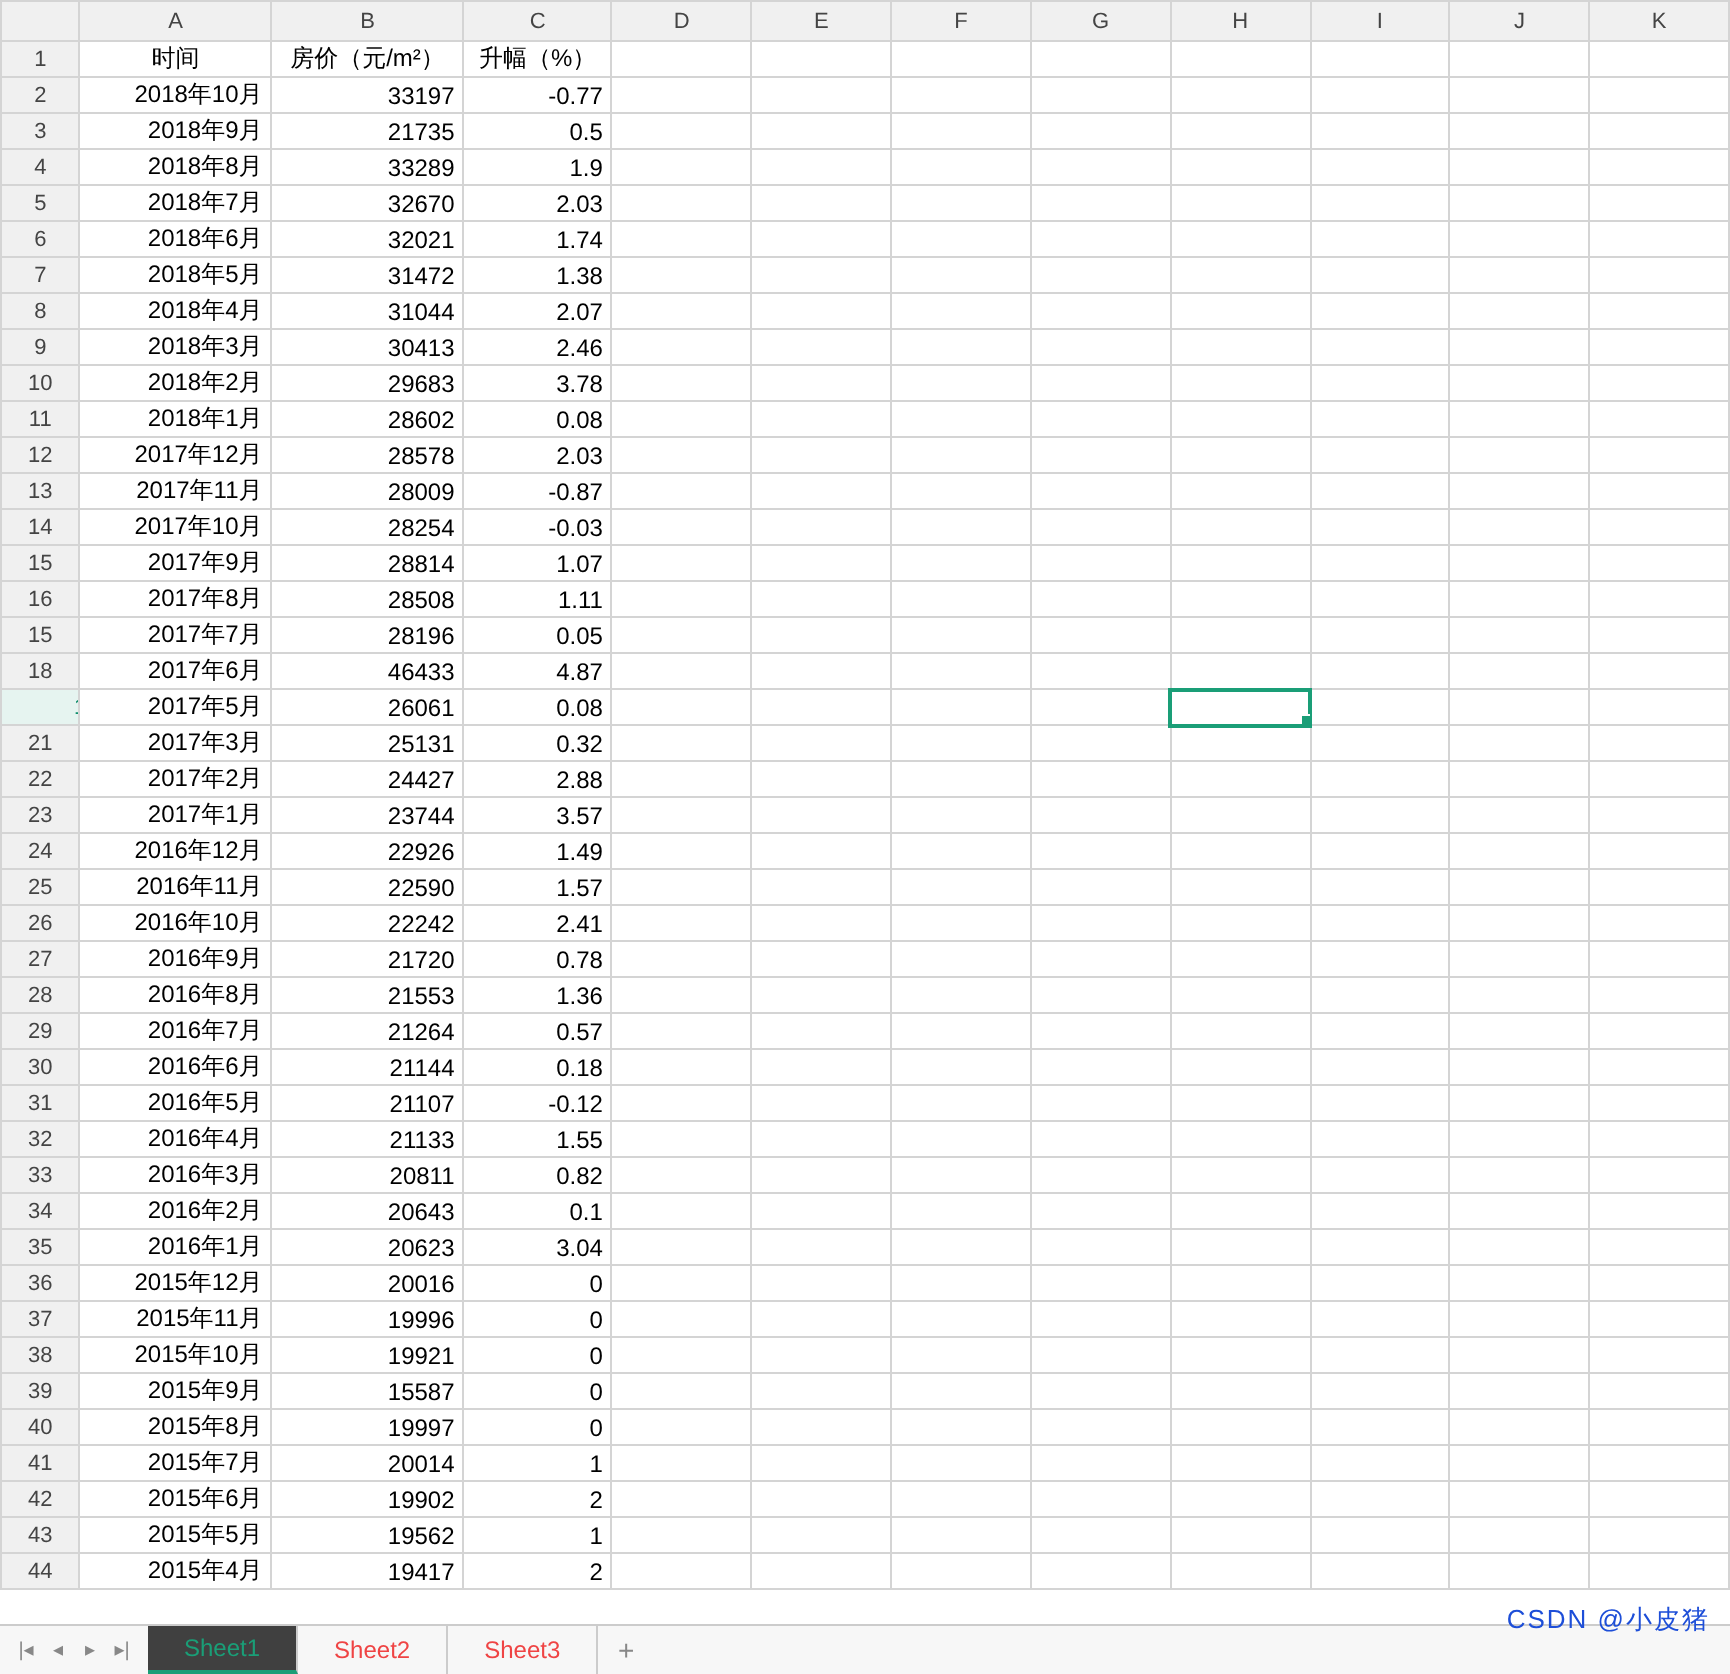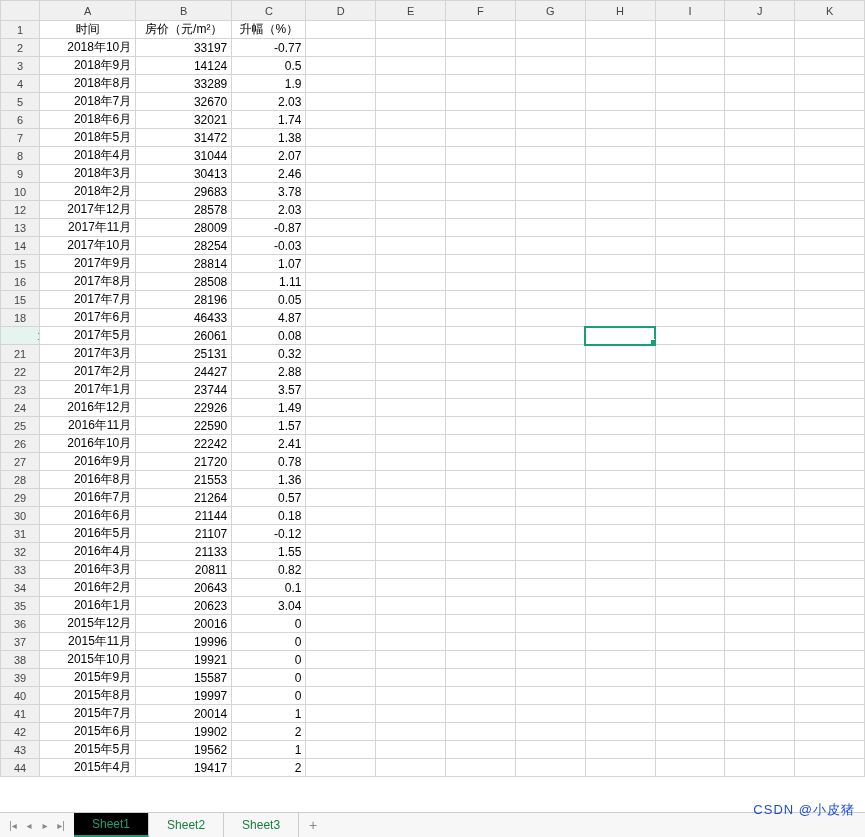--- a/index.html
+++ b/index.html
@@ -19,22 +19,22 @@
     td.cell { text-align: right; font-size: 12px; }
     td.cell.text-left { text-align: center; }
     
     .selected-cell { outline: 2px solid #1a9e77; outline-offset: -1px; background: #fff; position: relative; }
     .selected-cell::after { content: ''; position: absolute; right: -3px; bottom: -3px; width: 6px; height: 6px; background: #1a9e77; border: 1px solid #fff; }
     
     .sheet-tabs { position: absolute; bottom: 0; left: 0; right: 0; height: 25px; background: #f7f7f7; border-top: 1px solid #ccc; display: flex; align-items: center; }
     .tab-nav { display: flex; padding: 0 6px; gap: 2px; }
     .tab-nav-btn { width: 14px; height: 16px; display: flex; align-items: center; justify-content: center; color: #888; cursor: pointer; font-size: 10px; }
     .tabs { display: flex; height: 100%; }
-    .tab { padding: 0 18px; height: 100%; display: flex; align-items: center; border-right: 1px solid #ccc; cursor: pointer; color: #15803d; font-size: 12px; }
-    .tab.active { background: #000000; color: #1a9e77; border-bottom: 2px solid #1a9e77; font-weight: 500; }
+    .tab { padding: 0 18px; height: 100%; display: flex; align-items: center; border-right: 1px solid #ccc; cursor: pointer; color: #ef4444; font-size: 12px; }
+    .tab.active { background: #404040; color: #1a9e77; border-bottom: 2px solid #1a9e77; font-weight: 500; }
     .add-tab { width: 28px; display: flex; align-items: center; justify-content: center; color: #888; cursor: pointer; font-size: 14px; }
     
     .watermark { position: absolute; bottom: 18px; right: 10px; color: #1d4ed8; font-size: 13px; letter-spacing: 1px; }
     
     .col-A { width: 88px; }
     .col-B { width: 88px; }
     .col-C { width: 68px; }
     .col-rest { width: 64px; }
   </style>
 </head>
@@ -97,21 +97,21 @@
           <td class="cell"></td>
           <td class="cell"></td>
           <td class="cell"></td>
           <td class="cell"></td>
           <td class="cell"></td>
           <td class="cell"></td>
         </tr>
         <tr>
           <th class="row-header">3</th>
           <td class="cell">2018年9月</td>
-          <td class="cell">14124</td>
+          <td class="cell">21735</td>
           <td class="cell">0.5</td>
           <td class="cell"></td>
           <td class="cell"></td>
           <td class="cell"></td>
           <td class="cell"></td>
           <td class="cell"></td>
           <td class="cell"></td>
           <td class="cell"></td>
           <td class="cell"></td>
         </tr>
@@ -197,20 +197,34 @@
           <td class="cell"></td>
           <td class="cell"></td>
           <td class="cell"></td>
           <td class="cell"></td>
         </tr>
         <tr>
           <th class="row-header">10</th>
           <td class="cell">2018年2月</td>
           <td class="cell">29683</td>
           <td class="cell">3.78</td>
+          <td class="cell"></td>
+          <td class="cell"></td>
+          <td class="cell"></td>
+          <td class="cell"></td>
+          <td class="cell"></td>
+          <td class="cell"></td>
+          <td class="cell"></td>
+          <td class="cell"></td>
+        </tr>
+        <tr>
+          <th class="row-header">11</th>
+          <td class="cell">2018年1月</td>
+          <td class="cell">28602</td>
+          <td class="cell">0.08</td>
           <td class="cell"></td>
           <td class="cell"></td>
           <td class="cell"></td>
           <td class="cell"></td>
           <td class="cell"></td>
           <td class="cell"></td>
           <td class="cell"></td>
           <td class="cell"></td>
         </tr>
         <tr>

